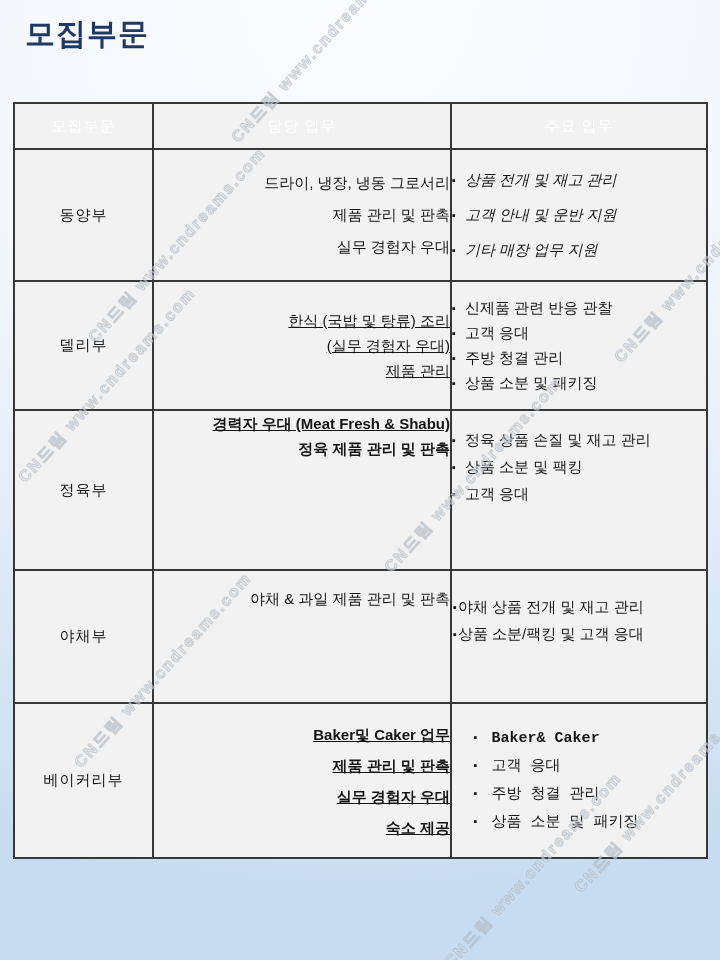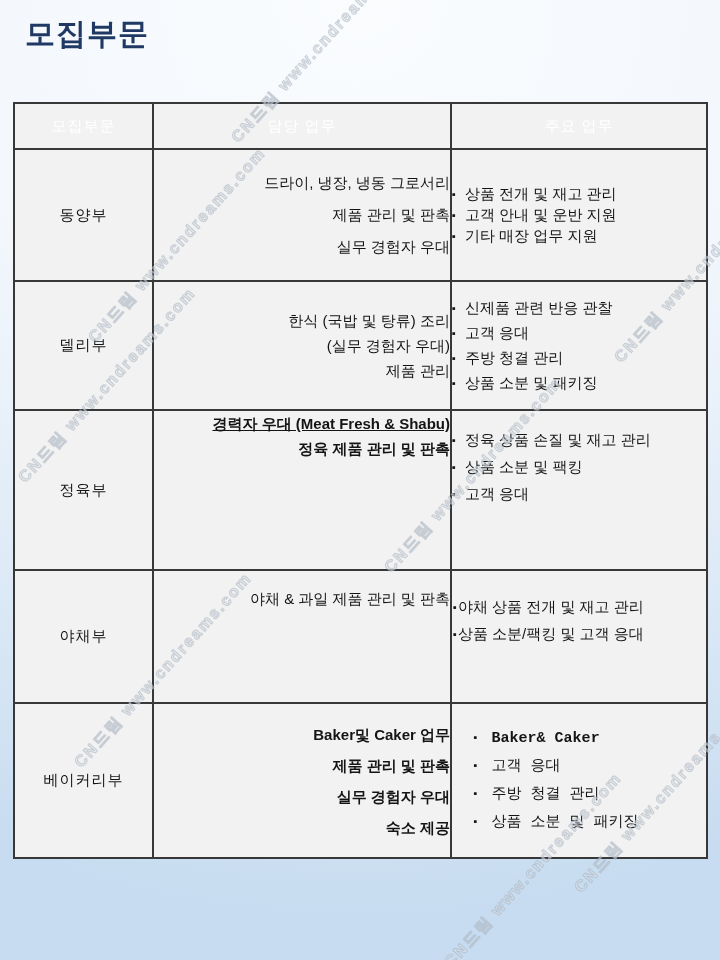--- a/index.html
+++ b/index.html
@@ -60,33 +60,33 @@
   .b{font-weight:bold;}
   .u{text-decoration:underline;}
   .blt{font-size:11px;margin-right:9px;position:relative;top:-1px;}
 
   
   tr.r1{height:132px;} tr.r2{height:129px;} tr.r3{height:160px;}
   tr.r4{height:133px;} tr.r5{height:155px;}
 
   
   .r1 .duties .line{line-height:32px;}
-  .r1 .tasks .task-line{line-height:20px;}
-  .r2 .duties .line{line-height:25px;}
+  .r1 .tasks .task-line{line-height:34px;font-style:italic;}
+  .r2 .duties .line{line-height:25px;text-decoration:underline;}
   .r2 .tasks .task-line{line-height:24px;}
   .r3 .duties{vertical-align:top;}
   .r3 .duties .line{line-height:25px;}
   .r3 .tasks{vertical-align:top;padding-top:16px;}
   .r3 .tasks .task-line{line-height:25px;}
   .r4 .duties{vertical-align:top;padding-top:15px;}
   .r4 .duties .line{line-height:25px;}
   .r4 .tasks{vertical-align:top;padding-top:23px;padding-left:1px;}
   .r4 .tasks .task-line{line-height:25px;}
   .r4 .blt{margin-right:1px;}
-  .r5 .duties .line{line-height:31px;}
+  .r5 .duties .line{line-height:31px;text-decoration:underline;}
   .r5 .tasks{padding-left:20px;font-family:Liberation Mono, monospace;}
   .r5 .tasks .task-line{line-height:28px;}
   .r5 .blt{margin-right:13px;}
 </style>
 </head>
 <body>
 
 <div class="slide">
 
   <h1 class="page-title">모집부문</h1>

